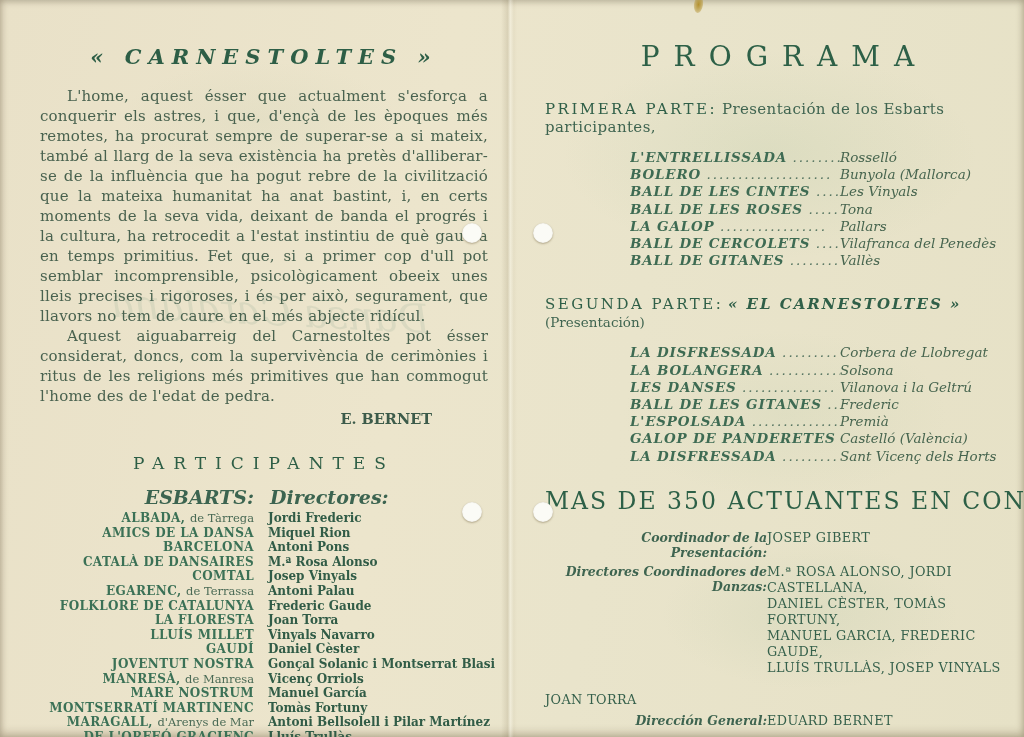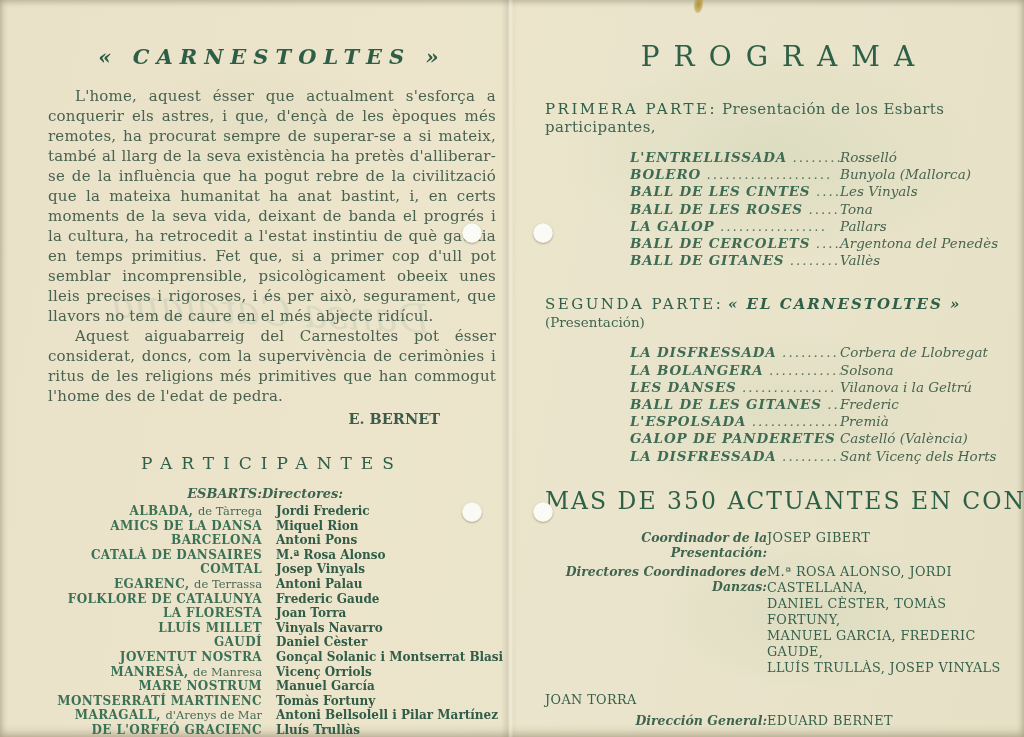--- a/index.html
+++ b/index.html
@@ -12,30 +12,30 @@
   .page{position:absolute;top:0;height:737px;}
   .blob{position:absolute;border-radius:50%;pointer-events:none;}
   .hole{position:absolute;width:20px;height:20px;border-radius:50%;background:#fbfbf6;
         box-shadow:0 1px 2px rgba(110,95,60,.45), inset 0 0 1px rgba(120,110,80,.3);}
   .fold{position:absolute;left:501px;top:0;width:16px;height:737px;
         background:linear-gradient(90deg,rgba(120,105,70,0) 0%,rgba(120,105,70,.16) 42%,rgba(255,255,248,.3) 58%,rgba(120,105,70,.05) 80%,rgba(120,105,70,0) 100%);}
   .stain{position:absolute;left:694px;top:-4px;width:9px;height:17px;border-radius:50%;
          background:radial-gradient(ellipse at center,#b3912f 0%,rgba(179,145,47,.55) 55%,rgba(179,145,47,0) 100%);
          transform:rotate(8deg);}
   
-  .page-left{left:16px;width:502px;padding:44px 22px 0 32px;box-sizing:border-box;}
+  .page-left{left:8px;width:502px;padding:44px 22px 0 32px;box-sizing:border-box;}
   .lp-title{margin:0;text-align:center;font-style:italic;font-weight:600;font-size:21px;
             letter-spacing:7px;color:#2d5e46;}
   .body-text{margin:17px 0 0 0;font-size:15px;line-height:20px;text-align:justify;
              text-indent:27px;color:#49624f;letter-spacing:.2px;}
   .signature{margin:4px 56px 0 0;text-align:right;font-weight:700;font-size:14.5px;color:#3c5b4a;}
   .participants-title{margin:26px 0 0 0;text-align:center;font-size:17px;font-weight:500;
             letter-spacing:9px;color:#2d5e46;}
-  .plist-head{display:grid;grid-template-columns:214px 1fr;column-gap:0;margin-top:13px;
-            font-style:italic;font-weight:700;font-size:13px;color:#3c6450;}
+  .plist-head{display:grid;grid-template-columns:214px 1fr;column-gap:16px;margin-top:13px;
+            font-style:italic;font-weight:700;font-size:19px;color:#3c6450;}
   .plist-head .c1{text-align:right;}
   .plist{margin-top:3px;}
   .prow{display:grid;grid-template-columns:214px 1fr;column-gap:14px;line-height:14.6px;}
   .pname{text-align:right;font-weight:700;font-size:12px;letter-spacing:.4px;color:#3b7156;white-space:nowrap;}
   .pname .sfx{font-weight:400;font-style:normal;font-size:11.5px;letter-spacing:0;color:#4a6a55;}
   .pdir{font-weight:700;font-size:12px;color:#315c47;white-space:nowrap;}
   .ghost{position:absolute;left:100px;top:288px;width:340px;text-align:center;
          font-style:italic;font-size:40px;color:rgba(110,150,125,.14);
          transform:scaleX(-1) rotate(-3deg);pointer-events:none;white-space:nowrap;}
   
@@ -176,21 +176,21 @@
         <div class="drow">
           <span class="dname">BALL DE LES ROSES <span class="dots">........</span></span>
           <span class="place">Tona</span>
         </div>
         <div class="drow">
           <span class="dname">LA GALOP <span class="dots">.................</span></span>
           <span class="place">Pallars</span>
         </div>
         <div class="drow">
           <span class="dname">BALL DE CERCOLETS <span class="dots">.......</span></span>
-          <span class="place">Argentona del Penedès</span>
+          <span class="place">Vilafranca del Penedès</span>
         </div>
         <div class="drow">
           <span class="dname">BALL DE GITANES <span class="dots">.........</span></span>
           <span class="place">Vallès</span>
         </div>
       </div>
 
     <p class="part-head" style="margin-top:26px;">
       <span class="part-label">SEGUNDA PARTE:</span>
       <span class="part-title-it">« EL CARNESTOLTES »</span>

